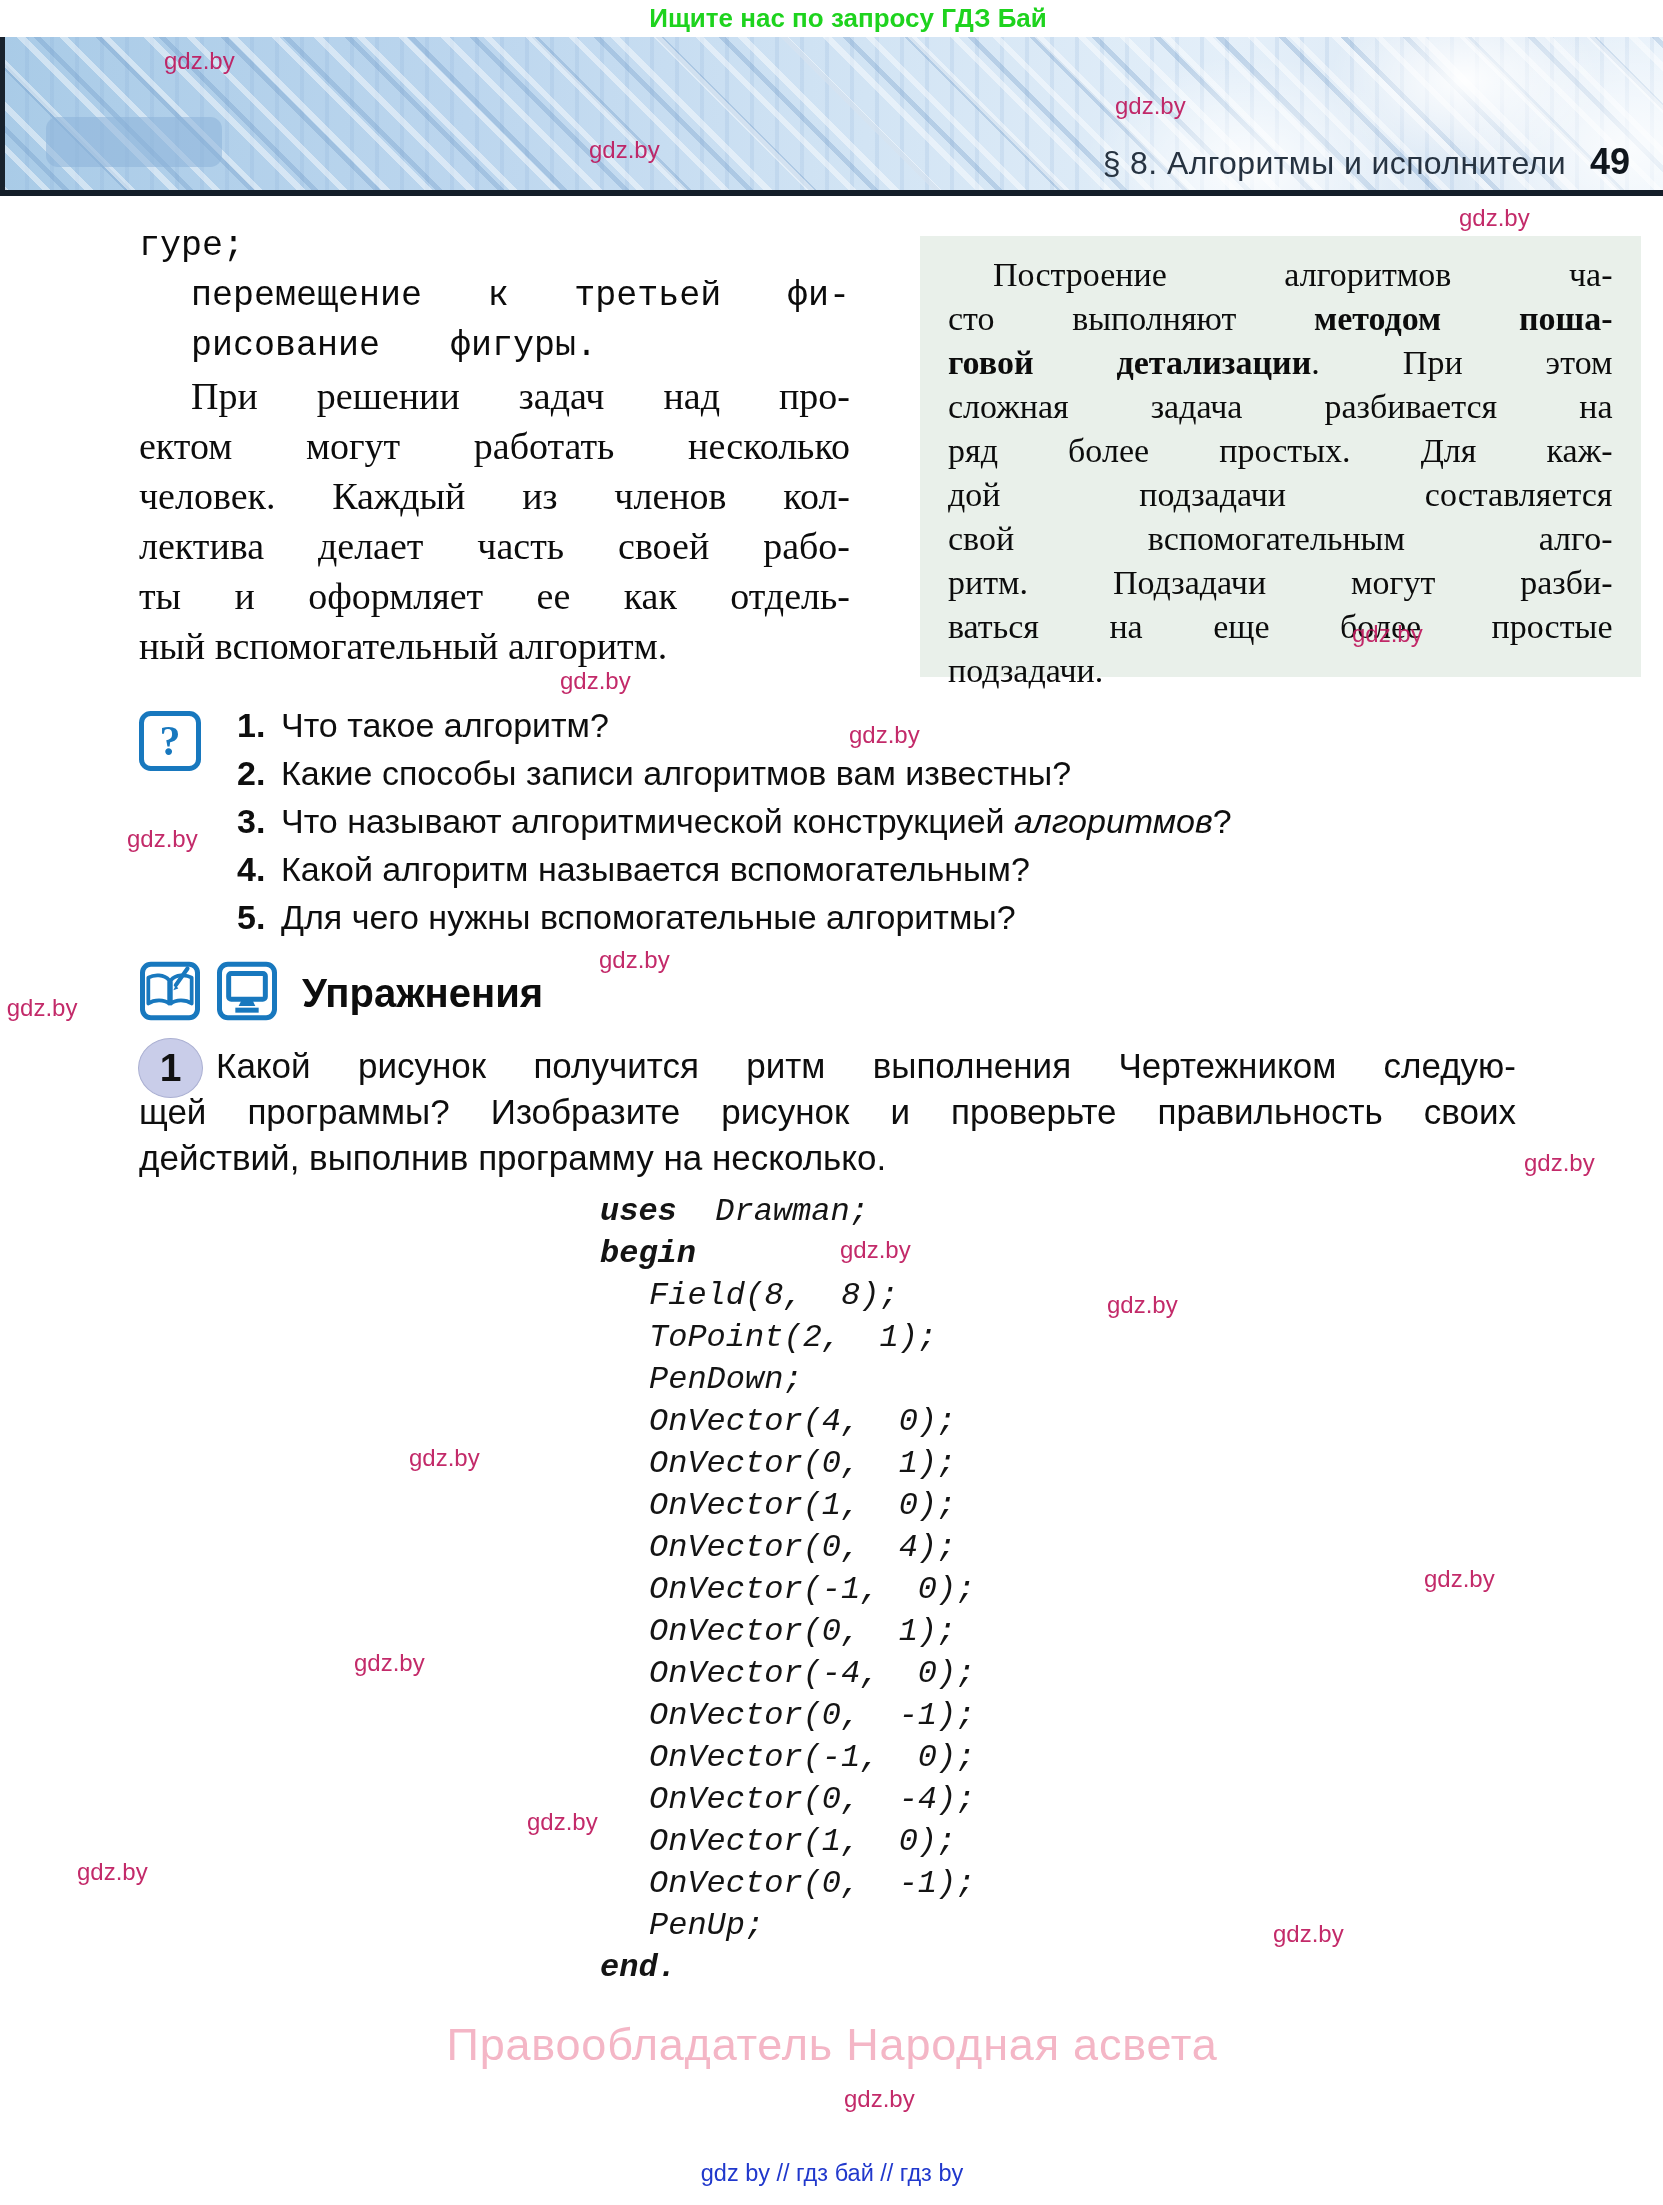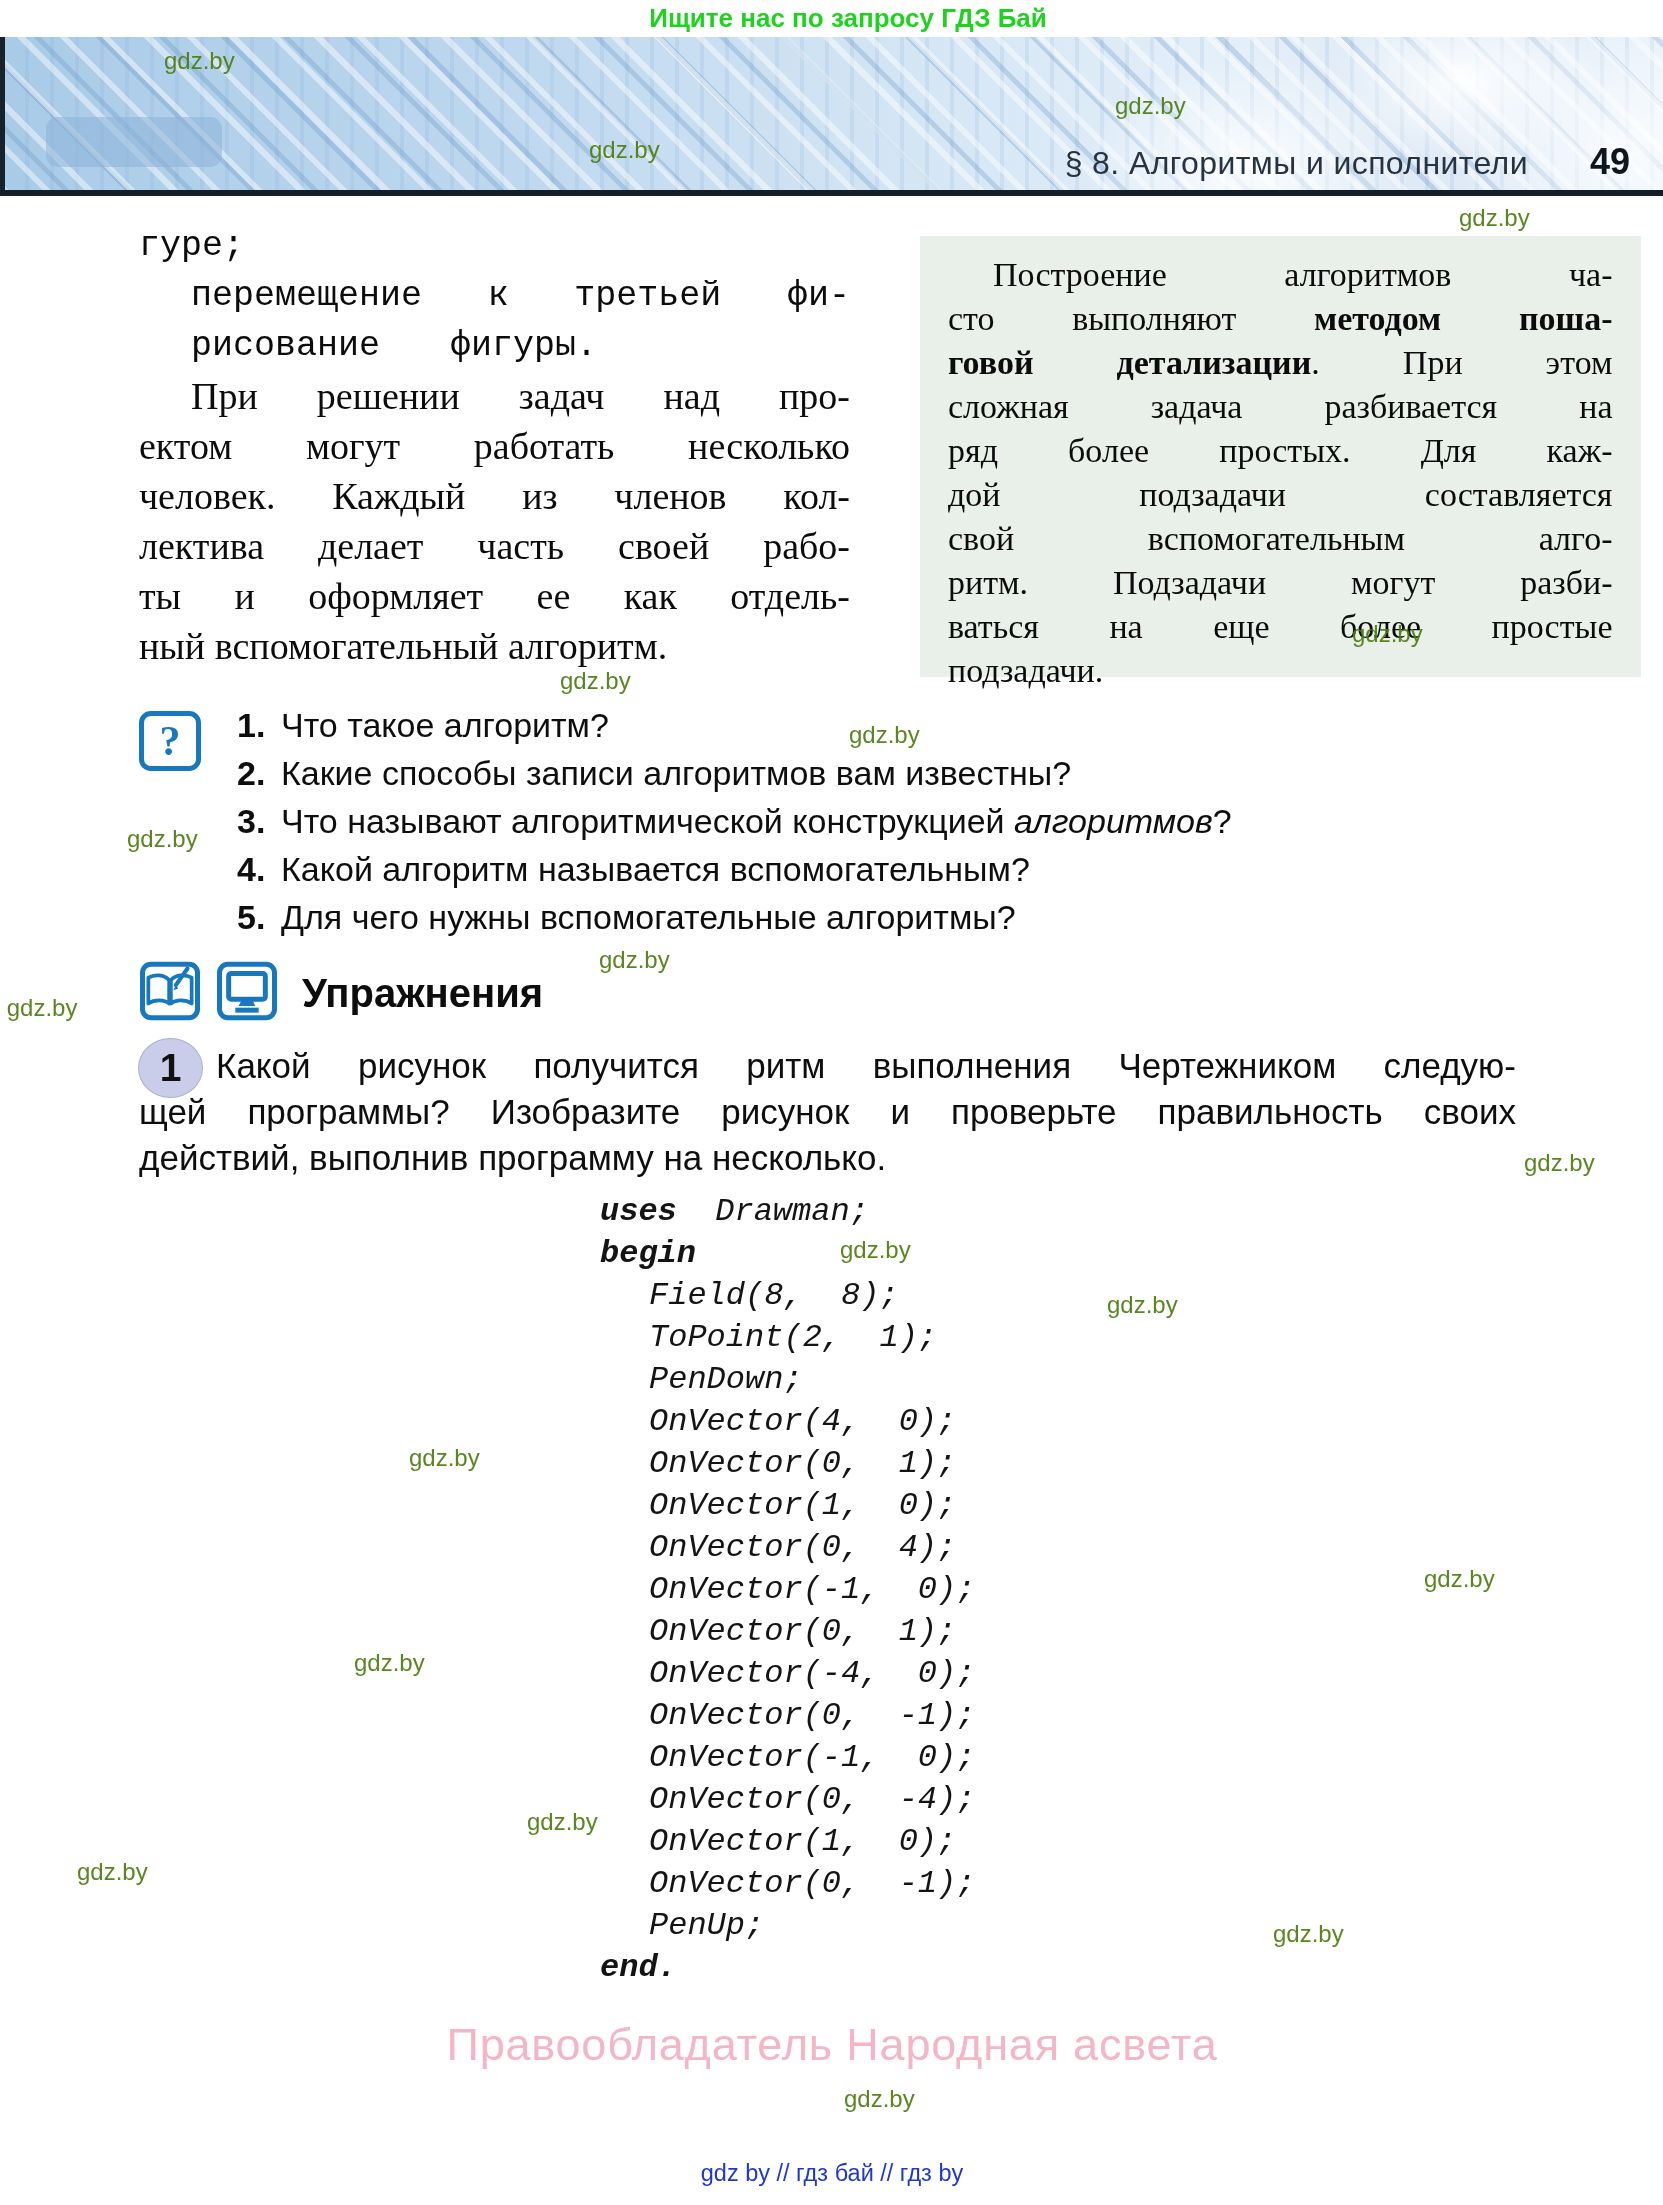--- a/index.html
+++ b/index.html
@@ -16,28 +16,28 @@
       radial-gradient(ellipse 193px 126px at 88% 28%, rgba(255,255,255,.95), rgba(255,255,255,0) 70%),
       radial-gradient(ellipse 235px 159px at 75% 85%, rgba(255,255,255,.85), rgba(255,255,255,0) 70%),
       radial-gradient(ellipse 268px 193px at 98% 72%, rgba(255,255,255,.8), rgba(255,255,255,0) 70%),
       repeating-linear-gradient(45deg, rgba(255,255,255,.45) 0 5.9px, rgba(255,255,255,0) 5.9px 30px),
       repeating-linear-gradient(45deg, rgba(96,142,192,.28) 0 5px, rgba(96,142,192,0) 5px 44px),
       repeating-linear-gradient(90deg, rgba(120,160,208,.14) 0 4.2px, rgba(120,160,208,0) 4.2px 25px),
       linear-gradient(90deg,#a9cbe7 0%,#bcd6ee 28%,#d2e4f4 52%,#e4eff9 74%,#dde9f5 88%,#e7f1fa 100%);}
   #banner::before{content:"";position:absolute;left:0;top:0;width:5px;height:100%;background:#18222d;}
   #chip{position:absolute;left:46px;top:80px;width:176px;height:50px;border-radius:11.7px;
         background:rgba(140,178,216,.55);}
-  #header-line{position:absolute;right:34px;bottom:6.7px;display:flex;align-items:baseline;gap:62px;}
+  #header-line{position:absolute;right:34px;bottom:6.7px;display:flex;align-items:baseline;gap:24px;}
   #section-title{font-size:32px;color:#273341;letter-spacing:0.4px;}
   #page-number{font-size:36px;font-weight:700;color:#10161d;}
 
   #rule{position:absolute;top:190px;left:0;width:100%;height:5.9px;background:#141e29;}
 
   
-  .wm{position:absolute;font-size:24px;color:#4d7c0f;opacity:.92;white-space:nowrap;}
+  .wm{position:absolute;font-size:24px;color:#be185d;opacity:.92;white-space:nowrap;}
 
   
   .line{display:block;}
   .j{text-align:justify;text-align-last:justify;text-justify:inter-word;}
   .b{font-weight:700;}
   .i{font-style:italic;}
   .algo{font-family:"Liberation Mono",monospace;font-size:35px;}
 
   #left-lines{position:absolute;left:139px;top:221px;width:711px;
       font-family:"Liberation Serif",serif;font-size:38px;line-height:50px;color:#0c0c0c;}

